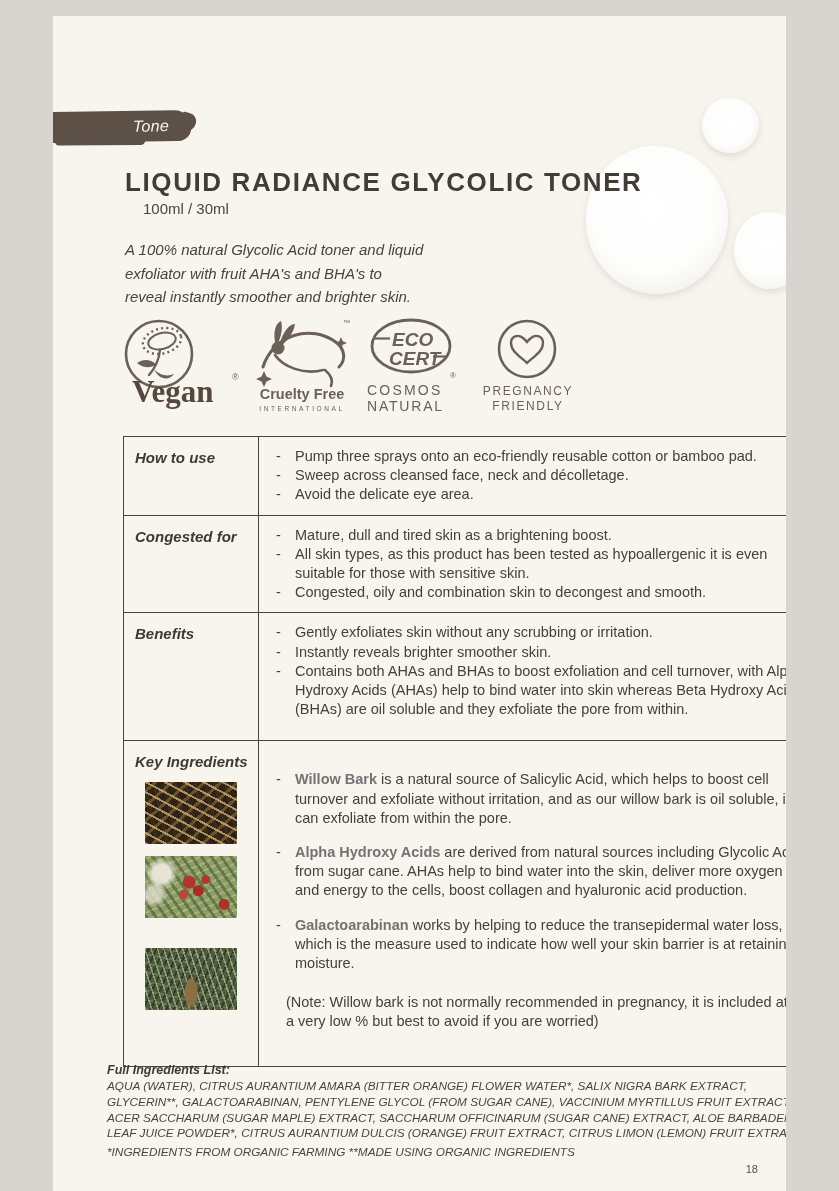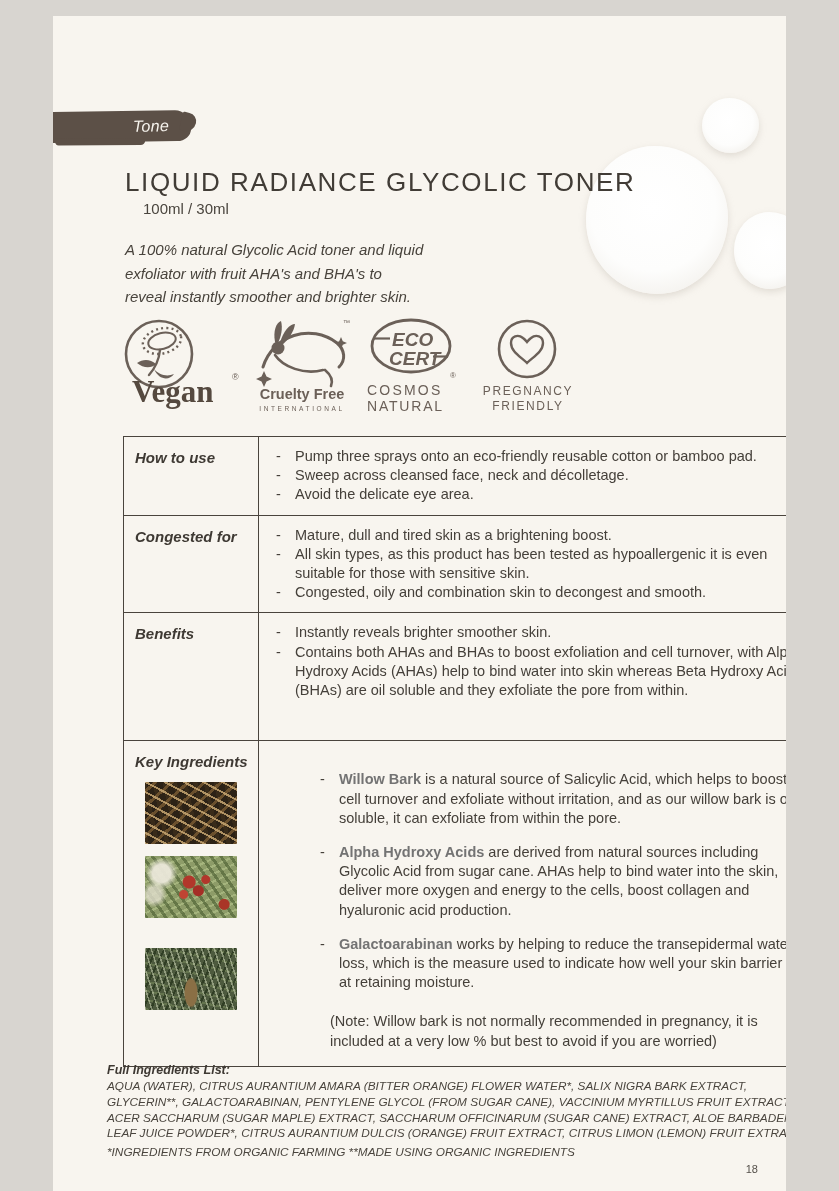--- a/index.html
+++ b/index.html
@@ -45,21 +45,21 @@
   }
   .tab .tab-label {
     display:block; line-height:31px; text-align:right; padding-right:22px;
     font-style:italic; font-size:16px; color:#f6f3ed; letter-spacing:.3px;
     position:relative; z-index:2;
   }
 
   
   .title {
     position:absolute; left:72px; top:151px;
-    font-size:26px; font-weight:400; letter-spacing:1.6px;
+    font-size:26px; font-weight:700; letter-spacing:1.6px;
     color:#413c36; white-space:nowrap; z-index:2;
   }
   .volumes {
     position:absolute; left:90px; top:184px;
     font-size:15px; color:#4a453e; z-index:2;
   }
   .description {
     position:absolute; left:72px; top:222px; width:420px;
     font-style:italic; font-size:15px; line-height:23.6px; color:#48433c; z-index:2;
   }
@@ -71,21 +71,21 @@
   .badge-bunny      { left:196px; top:299px; }
   .badge-ecocert    { left:312px; top:302px; }
   .badge-pregnancy  { left:424px; top:302px; }
 
   
   .info-table {
     position:absolute; left:70px; top:420px; width:698px;
     border:1.5px solid #4a443d; z-index:2; background:transparent;
   }
   .trow { display:grid; grid-template-columns:135px 1fr; border-bottom:1.5px solid #4a443d; }
-  .trow:last-child { border-bottom:none;gap:44px; }
+  .trow:last-child { border-bottom:none; }
   .tlabel {
     border-right:1.5px solid #4a443d;
     padding:12px 6px 8px 11px;
     font-style:italic; font-weight:bold; font-size:15px; color:#3e3933;
   }
   .tcontent { padding:10px 16px 10px 8px; }
   .r1 .tcontent { min-height:74px; }
   .r2 .tcontent { min-height:87px; }
   .r3 .tcontent { min-height:127px; }
   .r4 .tcontent { min-height:325px; }
@@ -237,20 +237,23 @@
         <div class="bullet">
             <span class="btext">Congested, oily and combination skin to decongest and smooth.</span>
           </div>
       </div>
     </div>
 
     <div class="trow r3">
       <div class="tlabel">Benefits</div>
       <div class="tcontent">
         <div class="bullet">
+            <span class="btext">Gently exfoliates skin without any scrubbing or irritation.</span>
+          </div>
+        <div class="bullet">
             <span class="btext">Instantly reveals brighter smoother skin.</span>
           </div>
         <div class="bullet">
             <span class="btext">Contains both AHAs and BHAs to boost exfoliation and cell turnover, with Alpha Hydroxy Acids (AHAs) help to bind water into skin whereas Beta Hydroxy Acids (BHAs) are oil soluble and they exfoliate the pore from within.</span>
           </div>
       </div>
     </div>
 
     <div class="trow r4">
       <div class="tlabel">

